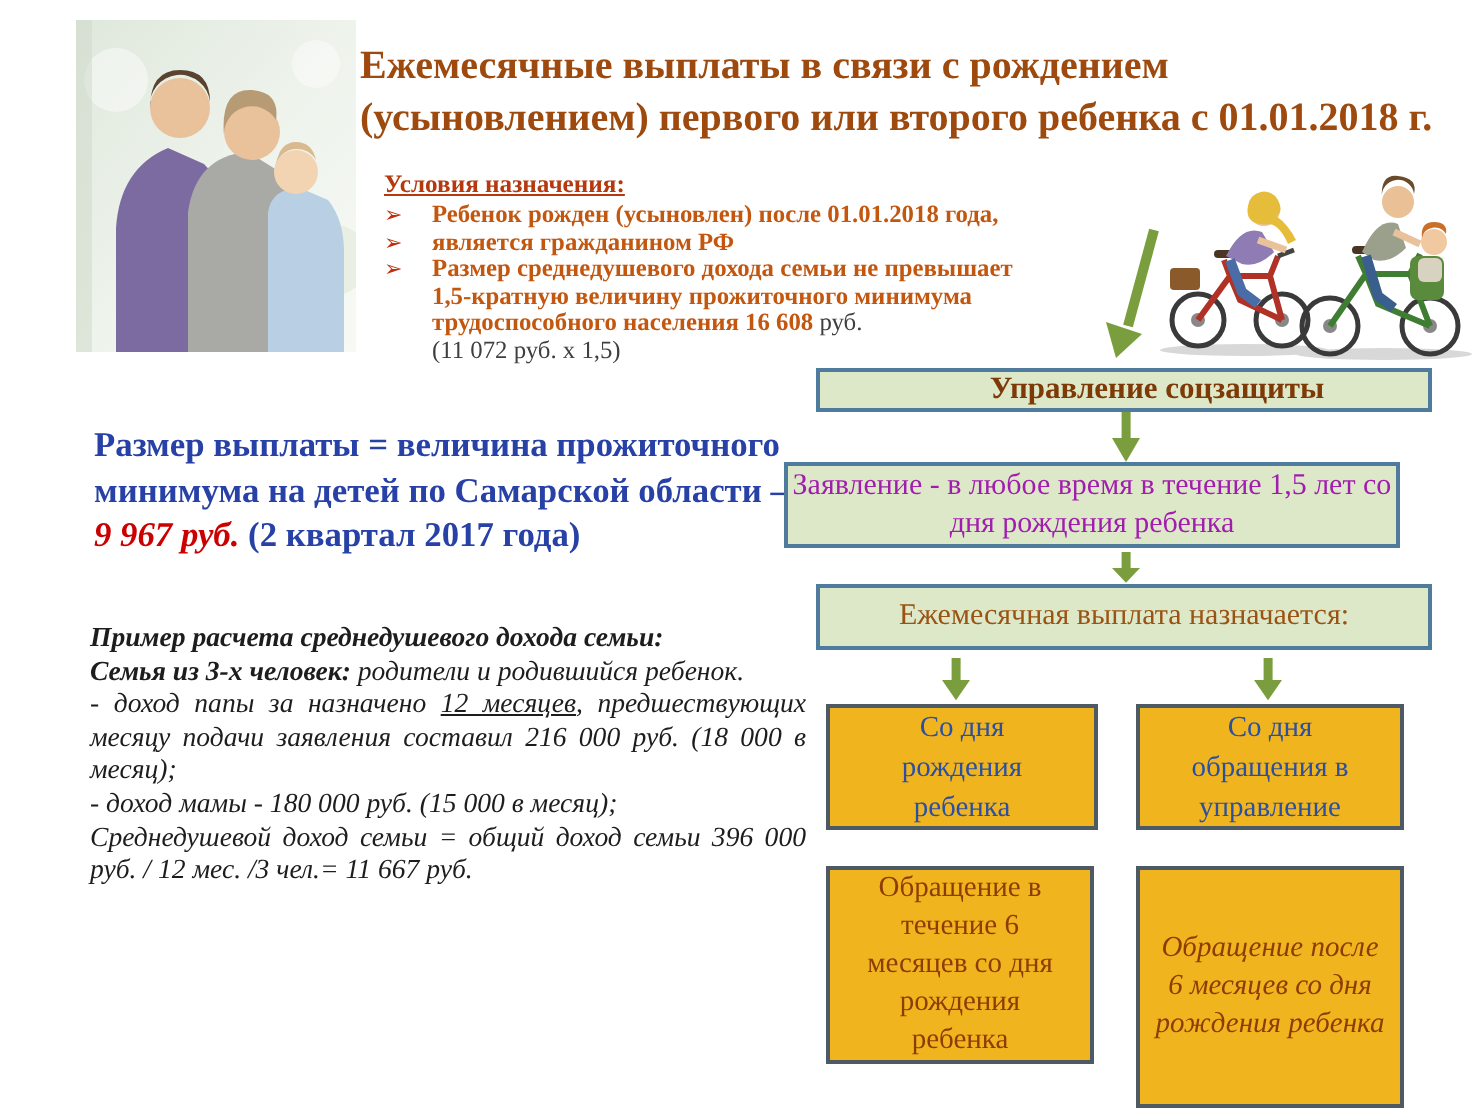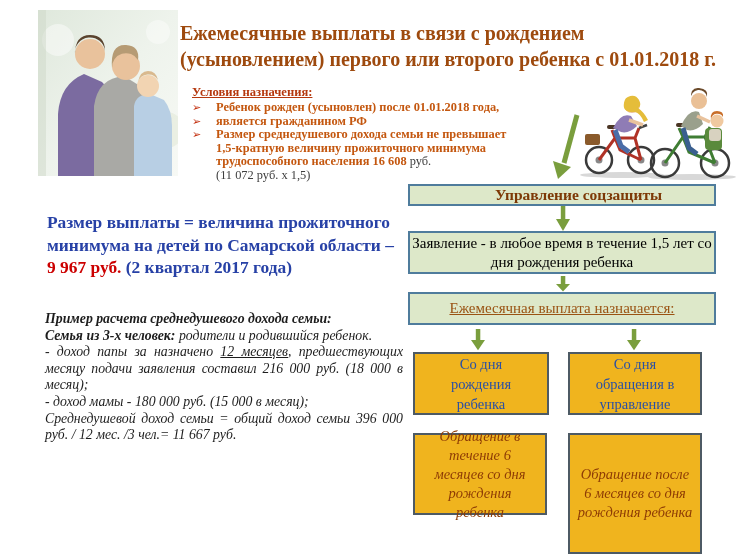--- a/index.html
+++ b/index.html
@@ -31,51 +31,51 @@
   }
   .cond-suffix{font-weight:normal;color:#3f3f3f;}
   .cond-note{
     margin:0 0 0 24px;font-size:12.4px;color:#3f3f3f;line-height:13.6px;
   }
   
   .payment{
     position:absolute;left:47px;top:211px;width:356px;
     font-size:17.4px;font-weight:bold;line-height:22.5px;color:#2741a6;
   }
-  .amount-red{color:#cc0000;}
+  .amount-red{color:#cc0000;font-style:italic;}
   
   .example{
     position:absolute;left:45px;top:283px;width:358px;
     font-style:italic;font-size:13.8px;line-height:16.6px;color:#1d1d1d;
     text-align:justify;
     margin-top:28px;
   }
   .example p{margin:0;}
   .ex-bold{font-weight:bold;}
   .ex-underline{text-decoration:underline;}
   
   .flow-box{
     position:absolute;box-sizing:border-box;
     display:flex;align-items:center;justify-content:center;text-align:center;
   }
   .green-box{background:#dde8c9;border:2px solid #4f7c9c;}
   .yellow-box{background:#f0b41e;border:2px solid #4d5a64;}
   .box-management{left:408px;top:184px;width:308px;height:22px;
     font-size:15.5px;font-weight:bold;color:#7d3906;padding-left:33px;}
-  .box-application{left:408px;top:231px;width:308px;height:43px;
-    font-size:15px;color:#000000;line-height:19px;}
+  .box-application{left:392px;top:231px;width:308px;height:43px;
+    font-size:15px;color:#a21caf;line-height:19px;}
   .box-assigned{left:408px;top:292px;width:308px;height:33px;
-    font-size:15px;color:#9a5313;text-decoration:underline;}
+    font-size:15px;color:#9a5313;}
   .box-from-birth{left:413px;top:352px;width:136px;height:63px;
     font-size:14.5px;color:#2b50a3;line-height:20px;}
   .box-from-birth .inner, .box-from-request .inner{width:102px;}
   .box-from-request{left:568px;top:352px;width:134px;height:63px;
     font-size:14.5px;color:#2b50a3;line-height:20px;}
-  .box-within6{left:413px;top:433px;width:134px;height:82px;
-    font-size:14.5px;font-style:italic;color:#8e3c05;line-height:19px;}
+  .box-within6{left:413px;top:433px;width:134px;height:99px;
+    font-size:14.5px;color:#8e3c05;line-height:19px;}
   .box-within6 .inner{width:106px;}
   .box-after6{left:568px;top:433px;width:134px;height:121px;
     font-size:14.5px;font-style:italic;color:#8e3c05;line-height:19px;}
   .box-after6 .inner{width:118px;}
   .arrow{position:absolute;}
   .arr-1{left:553px;top:206px;}
   .arr-2{left:553px;top:276px;}
   .arr-3a{left:468px;top:329px;}
   .arr-3b{left:624px;top:329px;}
   .arr-diag{left:551px;top:113px;}

